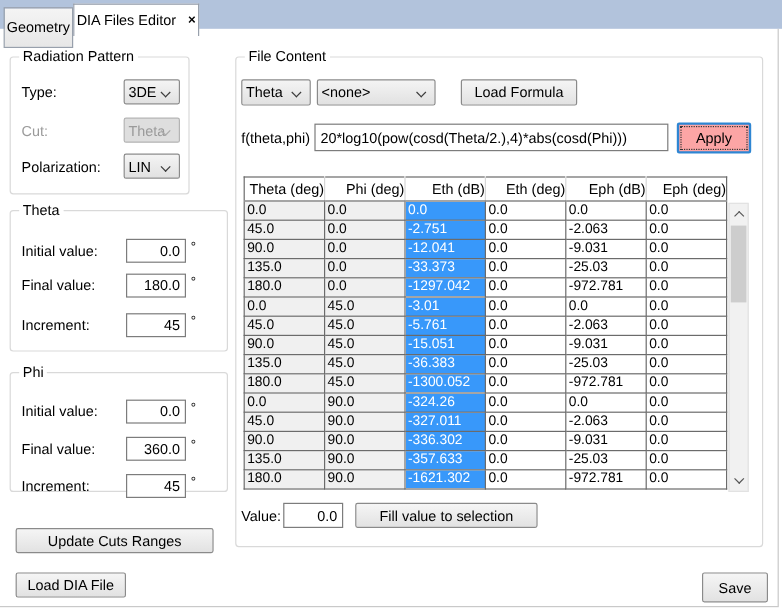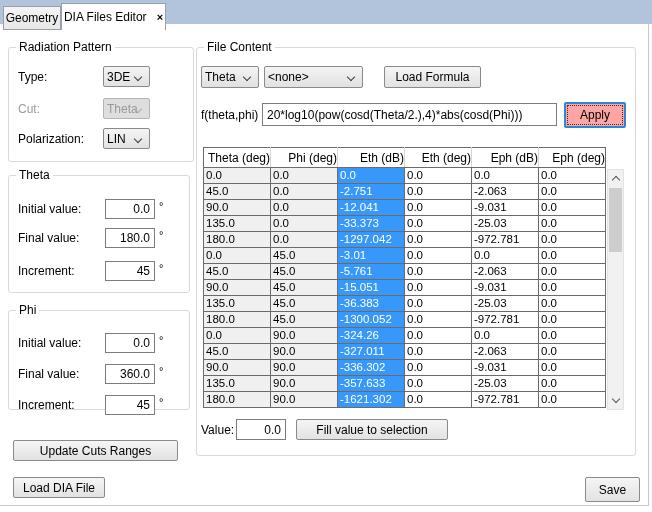--- a/index.html
+++ b/index.html
@@ -5,21 +5,21 @@
   * { box-sizing: border-box; margin: 0; padding: 0; }
   html,body { background:#fff; }
   .window {
     position: relative; width: 652px; height: 512px;
     background: #fff; overflow: hidden;
     font-family: "Liberation Sans", sans-serif; font-size: 12px; color: #000;
   }
   
   .tabstrip { position:absolute; left:0; top:0; width:652px; height:24px; background: var(--tabstrip,#b2c3dc); }
   .tab { position:absolute; display:flex; align-items:center; justify-content:center; border:1px solid #98a0ac; }
-  .tab.inactive { left:3px; top:6px; width:58px; height:24px; background:linear-gradient(180deg,#f4f4f4,#e7e7e7); }
+  .tab.inactive { left:3px; top:6px; width:58px; height:34px; background:linear-gradient(180deg,#f4f4f4,#e7e7e7); }
   .tab.active { left:61px; top:3px; width:105px; height:27px; background:#fff; border-bottom:none; }
   .tab.active .tab-label { margin-right:10px; }
   .tab-close { font-weight:bold; font-size:11px; line-height:11px; }
   
   .edge-r { position:absolute; left:648px; top:24px; width:1px; height:481px; background:#c9c9c9; }
   .edge-b { position:absolute; left:0; top:505px; width:649px; height:1px; background:#c9c9c9; }
   
   .group { position:absolute; border:1px solid #d9d9d9; border-radius:3px; }
   .group-title { position:absolute; top:-7px; left:7px; background:#fff; padding:0 3px; line-height:13px; white-space:nowrap; }
   
@@ -69,21 +69,21 @@
       <span class="tab-label">Geometry</span>
     </div>
     <div class="tab active">
       <span class="tab-label">DIA Files Editor</span>
       <span class="tab-close">×</span>
     </div>
   </div>
   <div class="edge-r"></div>
   <div class="edge-b"></div>
 
-  <div class="group" style="left:8px; top:47px; width:186px; height:115px;">
+  <div class="group" style="left:8px; top:47px; width:150px; height:115px;">
     <span class="group-title">Radiation Pattern</span>
   </div>
   <span class="lbl" style="left:18px; top:70px;">Type:</span>
   <div class="combo" style="left:103px; top:66px; width:47px; height:21px;">
     <span>3DE</span>
     <span class="chev"></span>
   </div>
   <span class="lbl disabled" style="left:18px; top:102px;">Cut:</span>
   <div class="combo disabled" style="left:103px; top:98px; width:47px; height:21px;">
     <span>Theta</span>

